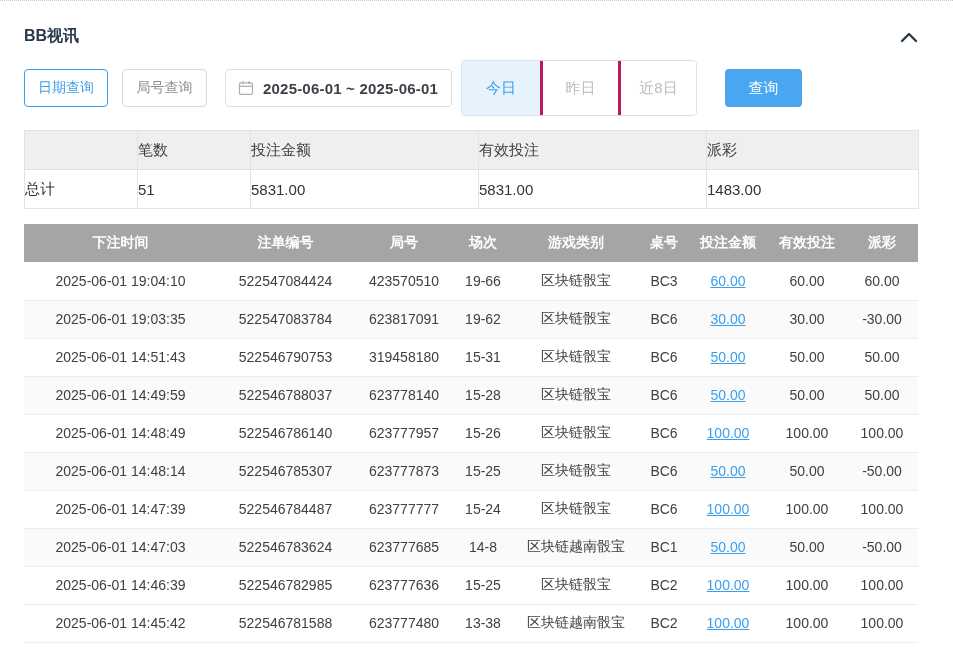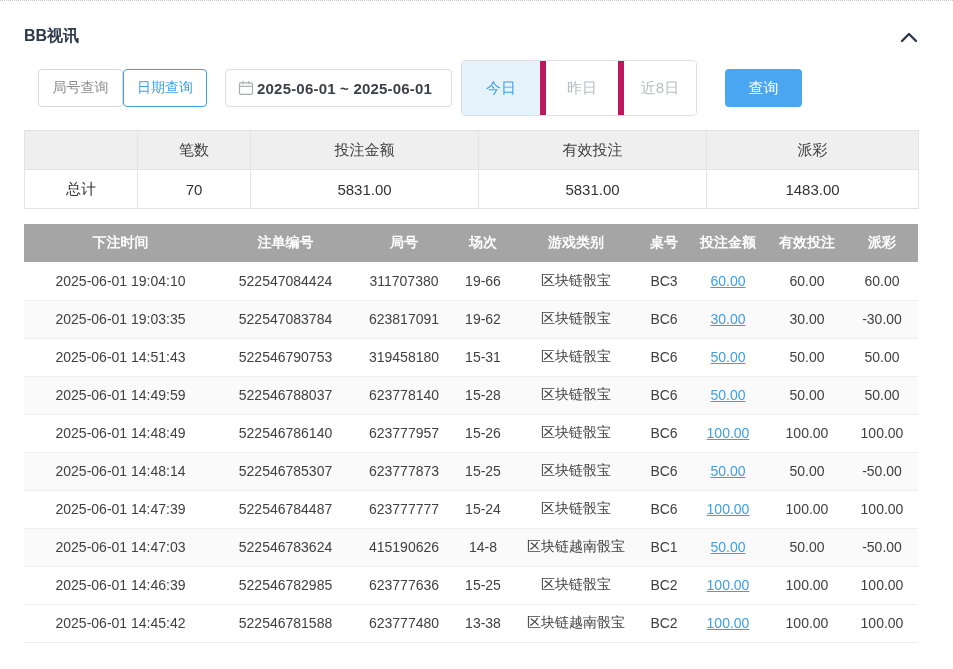--- a/index.html
+++ b/index.html
@@ -17,35 +17,35 @@
   .title { font-size: 16px; font-weight: bold; color: #2c3a4d; }
   .chevron-btn { cursor: pointer; display: inline-flex; align-items: center; }
 
   
   .filter-row { display: flex; align-items: center; margin-top: 22px; height: 38px; }
   .btn { height: 38px; border-radius: 4px; font-size: 14px; background: #fff; cursor: pointer;
          font-family: "Liberation Sans", "DejaVu Sans", sans-serif; }
   .btn.tab-active { border: 1px solid #3d9eea; color: #3d9eea; width: 84px; }
   .btn.tab { border: 1px solid #d9d9d9; color: #8c8c8c; width: 85px; margin-left: 14px; }
   .date-input { margin-left: 18px; width: 227px; height: 38px; border: 1px solid #dcdfe6;
-                border-radius: 4px; display: flex; align-items: center; padding: 0 12px; gap: 3px;
+                border-radius: 4px; display: flex; align-items: center; padding: 0 12px; gap: 9px;
                 cursor: pointer; background: #fff; }
   .date-text { font-size: 15px; font-weight: 600; color: #3c4148; letter-spacing: 0.2px; }
   .segmented { margin-left: 9px; display: flex; height: 56px; border: 1px solid #dcdfe6;
                border-radius: 4px; overflow: hidden; background: #fff; }
   .seg { width: 78px; height: 100%; border: none; background: #fff; color: #b8bcc2; font-size: 15px;
          cursor: pointer; font-family: "Liberation Sans", "DejaVu Sans", sans-serif; }
-  .seg + .seg { border-left: 6px solid #be185d; }
+  .seg + .seg { border-left: 3px solid #be185d; }
   .seg.active { background: #e6f3fd; color: #3d9eea; }
   .btn.primary { margin-left: 28px; width: 77px; background: #4aa6f1; color: #fff; border: none; font-size: 15px; }
 
   
   table { border-collapse: collapse; table-layout: fixed; }
   .summary { margin-top: 23px; width: 894px; font-size: 15px; }
-  .summary th, .summary td { border: 1px solid #e3e3e3; height: 39px; text-align: center; font-weight: normal; }
+  .summary th, .summary td { border: 1px solid #e3e3e3; height: 39px; text-align: left; font-weight: normal; }
   .summary th { background: #efefef; color: #404040; }
   .summary td { color: #333; background: #fff; }
 
   
   .detail { margin-top: 15px; width: 894px; font-size: 14px; }
   .detail thead th { background: #a5a5a5; color: #fff; font-weight: bold; height: 38px; text-align: center; }
   .detail tbody td { height: 38px; text-align: center; border-bottom: 1px solid #ededed; color: #404040; }
   .detail tbody tr { background: #fff; margin-top: 8px; }
   .detail tbody tr.stripe { background: #fafafa; }
   .bet-link { color: #3d9eea; text-decoration: underline; cursor: pointer; }
@@ -63,22 +63,22 @@
     <span class="chevron-btn">
       <span style="display:inline-flex;">
         <svg width="18" height="12" viewBox="0 0 18 12">
             <polyline points="2,10 9,3 16,10" fill="none" stroke="#2c3a4d" stroke-width="2.4" stroke-linecap="round" stroke-linejoin="round"></polyline>
           </svg>
       </span>
     </span>
   </div>
 
   <div class="filter-row">
+    <button class="btn tab-active">日期查询</button>
     <button class="btn tab">局号查询</button>
-    <button class="btn tab-active">日期查询</button>
 
     <div class="date-input">
       <span style="display:inline-flex;">
         <svg width="16" height="16" viewBox="0 0 16 16">
           <rect x="1.5" y="2.8" width="13" height="11.5" rx="1.2" fill="none" stroke="#a9adb3" stroke-width="1.2"></rect>
           <line x1="1.5" y1="6.3" x2="14.5" y2="6.3" stroke="#a9adb3" stroke-width="1.2"></line>
           <line x1="5" y1="1" x2="5" y2="4.2" stroke="#a9adb3" stroke-width="1.2"></line>
           <line x1="11" y1="1" x2="11" y2="4.2" stroke="#a9adb3" stroke-width="1.2"></line>
         </svg>
       </span>
@@ -105,21 +105,21 @@
     <tbody>
       <tr>
         <th></th>
         <th>笔数</th>
         <th>投注金额</th>
         <th>有效投注</th>
         <th>派彩</th>
       </tr>
       <tr>
         <td>总计</td>
-        <td>70</td>
+        <td>51</td>
         <td>5831.00</td>
         <td>5831.00</td>
         <td>1483.00</td>
       </tr>
     </tbody>
   </table>
 
   <table class="detail">
     <colgroup>
       <col style="width:193px">
@@ -142,21 +142,21 @@
         <th>桌号</th>
         <th>投注金额</th>
         <th>有效投注</th>
         <th>派彩</th>
       </tr>
     </thead>
     <tbody>
         <tr>
     <td>2025-06-01 19:04:10</td>
     <td>522547084424</td>
-    <td>311707380</td>
+    <td>423570510</td>
     <td>19-66</td>
     <td>区块链骰宝</td>
     <td>BC3</td>
     <td><a class="bet-link">60.00</a></td>
     <td>60.00</td>
     <td>60.00</td>
   </tr>
         <tr class="stripe">
     <td>2025-06-01 19:03:35</td>
     <td>522547083784</td>
@@ -219,21 +219,21 @@
     <td>15-24</td>
     <td>区块链骰宝</td>
     <td>BC6</td>
     <td><a class="bet-link">100.00</a></td>
     <td>100.00</td>
     <td>100.00</td>
   </tr>
         <tr class="stripe">
     <td>2025-06-01 14:47:03</td>
     <td>522546783624</td>
-    <td>415190626</td>
+    <td>623777685</td>
     <td>14-8</td>
     <td>区块链越南骰宝</td>
     <td>BC1</td>
     <td><a class="bet-link">50.00</a></td>
     <td>50.00</td>
     <td class="negative">-50.00</td>
   </tr>
         <tr>
     <td>2025-06-01 14:46:39</td>
     <td>522546782985</td>

